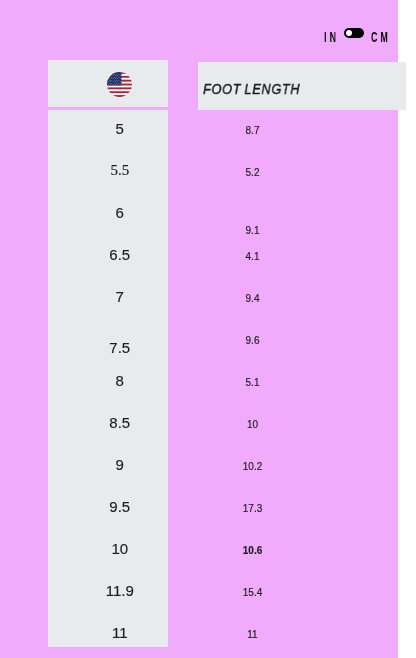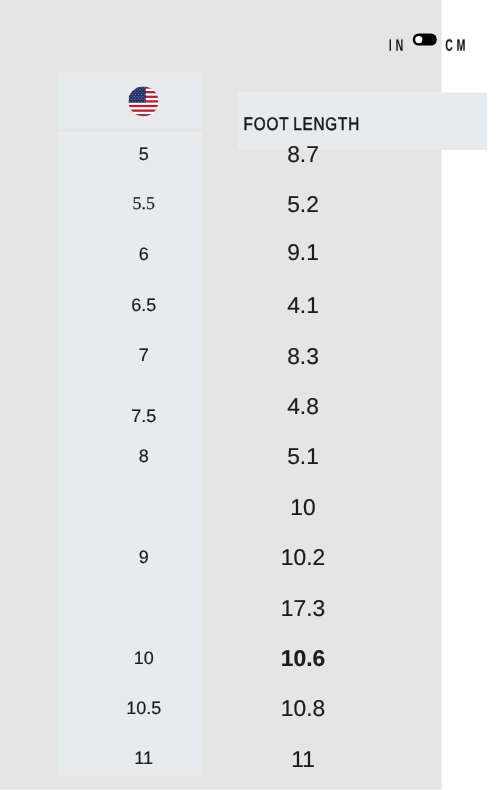--- a/index.html
+++ b/index.html
@@ -6,21 +6,21 @@
   html, body {
     margin: 0;
     padding: 0;
     width: 416px;
     height: 658px;
     background: #ffffff;
     font-family: "Liberation Sans", sans-serif;
     overflow: hidden;
   }
   .size-cell, .meas-cell, .meas-head .ht, .unit-label { will-change: transform; }
-  .page { position: relative; width: 368px; height: 658px; background:#e5e5e5; transform: translateZ(0); }
+  .page { position: relative; width: 398px; height: 658px; background:#f0abfc; transform: translateZ(0); }
 
   
   .unit-toggle {
     position: absolute;
     left: 0; top: 0; width: 416px; height: 70px;
   }
   .unit-label {
     position: absolute;
     font-size: 14px;
     font-weight: 700;
@@ -83,42 +83,43 @@
   }
 
   
   .meas {
     position: absolute;
     left: 198px; top: 62px;
     width: 208.4px;
   }
   .meas-head {
     position: absolute;
-    left: 0; top: 15px;
+    left: 0; top: 0;
     width: 208.4px; height: 48.4px;
     background:#e8ebee;
+    font-style:italic;
   }
   .meas-head .ht {
     position:absolute;
     left: 5.0px; top: 19.3px;
     font-size: 15px; font-weight:400; color:#1a1a1a;
     -webkit-text-stroke: 0.45px #1a1a1a;
     line-height: 1;
     transform: scaleX(0.85);
     transform-origin: left top;
     letter-spacing: 0.8px;
     white-space: nowrap;
     word-spacing: -1.0px;
   }
   .meas-body { position:absolute; left:0; top:47.2px; width:208.4px; }
   .meas-cell {
     position: absolute;
     left: 0.8px; width: 107px; height: 42px;
     display:flex; align-items:center; justify-content:center;
-    font-size: 19px; color:#1c1c1c;
+    font-size: 10px; color:#1c1c1c;
     -webkit-text-stroke: 0.16px #1c1c1c;
   }
   .flag { width:25px; height:25px; display:block; position:relative; top:0.7px; left:-0.7px; }
 </style>
 </head>
 <body>
 
 <div class="page">
 
   <div class="unit-toggle">
@@ -206,41 +207,43 @@
       </svg>
     </div>
     <div class="size-body">
         <div class="size-cell" style="top: -2.5px;">5</div>
         <div class="size-cell" style="top: 39.5px; font-family: Liberation Serif, serif;">5.5</div>
         <div class="size-cell" style="top: 81.5px;">6</div>
         <div class="size-cell" style="top: 123.5px;">6.5</div>
         <div class="size-cell" style="top: 165.5px;">7</div>
         <div class="size-cell" style="top: 216px;">7.5</div>
         <div class="size-cell" style="top: 249.5px;">8</div>
+        <div class="size-cell" style="top: 291.5px;">8.5</div>
         <div class="size-cell" style="top: 333.5px;">9</div>
+        <div class="size-cell" style="top: 375.5px;">9.5</div>
         <div class="size-cell" style="top: 417.5px;">10</div>
-        <div class="size-cell" style="top: 459.5px;">10.5</div>
+        <div class="size-cell" style="top: 459.5px;">11.9</div>
         <div class="size-cell" style="top: 501.5px;">11</div>
       </div>
   </div>
 
   <div class="meas">
     <div class="meas-head">
         <span class="ht">FOOT LENGTH</span>
       </div>
     <div class="meas-body">
         <div class="meas-cell" style="top: 0px;">8.7</div>
         <div class="meas-cell" style="top: 42px;">5.2</div>
-        <div class="meas-cell" style="top: 82px;">9.1</div>
+        <div class="meas-cell" style="top: 100px;">9.1</div>
         <div class="meas-cell" style="top: 126px;">4.1</div>
-        <div class="meas-cell" style="top: 168px;">8.3</div>
-        <div class="meas-cell" style="top: 210px;">4.8</div>
+        <div class="meas-cell" style="top: 168px;">9.4</div>
+        <div class="meas-cell" style="top: 210px;">9.6</div>
         <div class="meas-cell" style="top: 252px;">5.1</div>
         <div class="meas-cell" style="top: 294px;">10</div>
         <div class="meas-cell" style="top: 336px;">10.2</div>
         <div class="meas-cell" style="top: 378px;">17.3</div>
         <div class="meas-cell" style="top: 420px; font-weight: bold;">10.6</div>
-        <div class="meas-cell" style="top: 462px;">10.8</div>
+        <div class="meas-cell" style="top: 462px;">15.4</div>
         <div class="meas-cell" style="top: 504px;">11</div>
       </div>
   </div>
 
 </div>
 
 </body></html>

